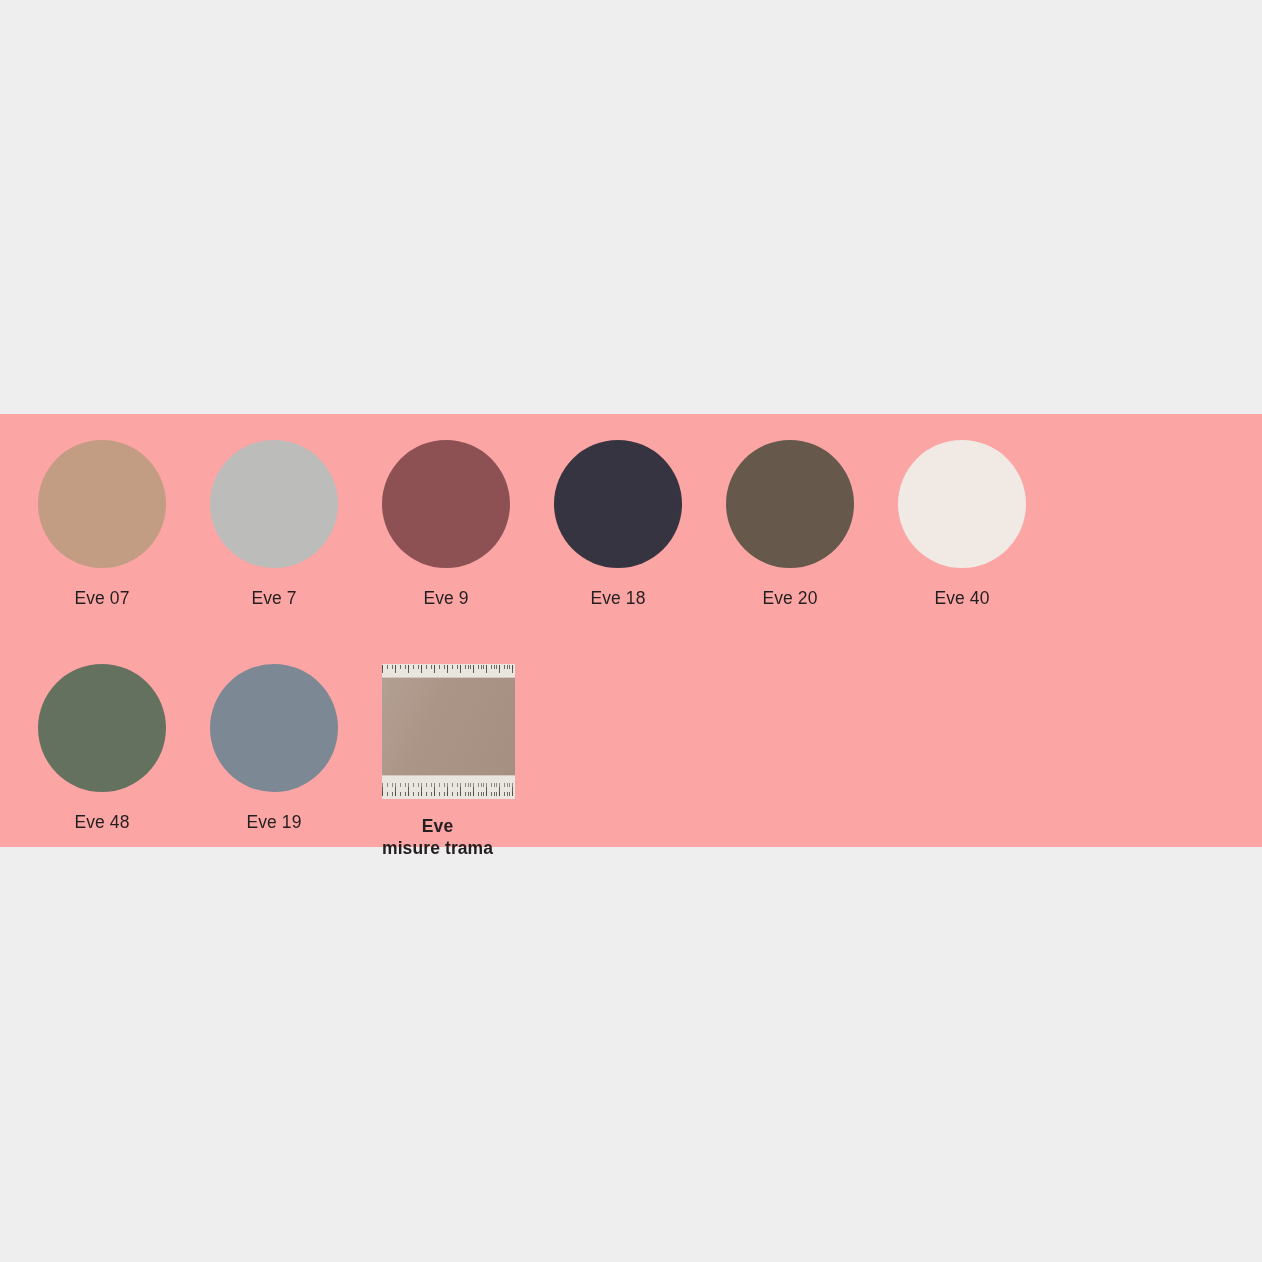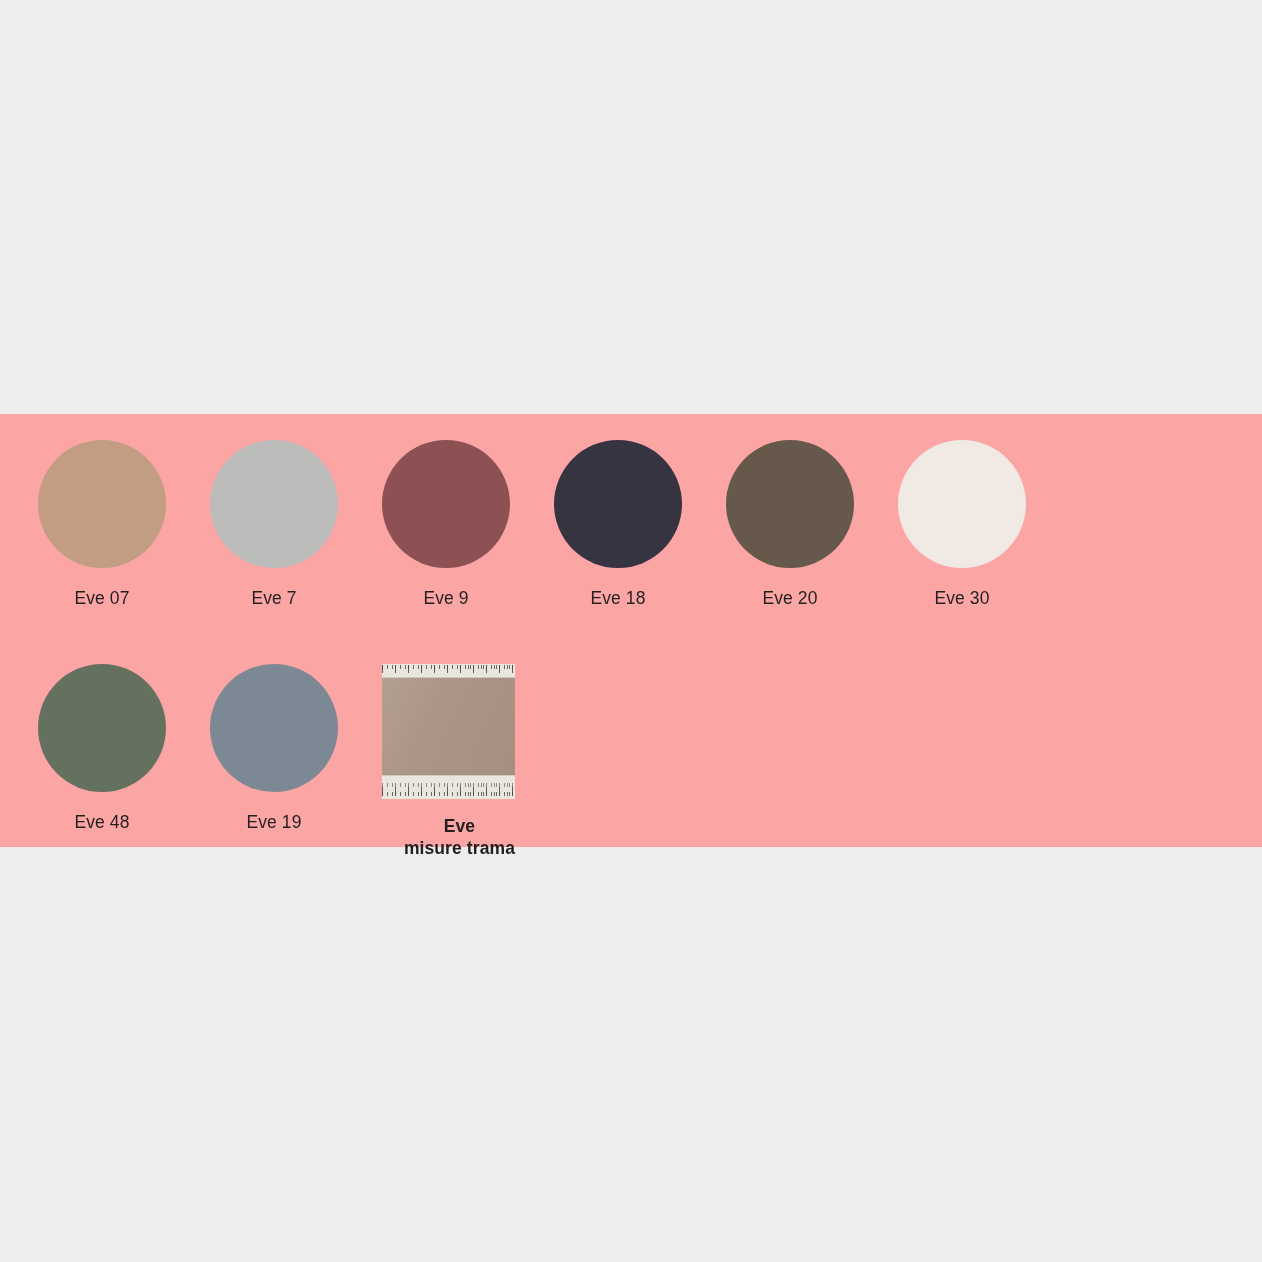--- a/index.html
+++ b/index.html
@@ -71,21 +71,21 @@
     letter-spacing: 0.1px;
     white-space: nowrap;
   }
 
   
   .fabric-cell {
     width: 133px;
     margin-right: 44px;
     display: flex;
     flex-direction: column;
-    align-items: flex-end;
+    align-items: flex-start;
   }
 
   .fabric-swatch {
     position: relative;
     width: 133px;
     height: 135px;
     overflow: hidden;
     background: #ffffff;
   }
 
@@ -190,21 +190,21 @@
           <span class="swatch-label">Eve 18</span>
         </div>
 
         <div class="swatch-cell">
           <span class="swatch-circle" style="background:#66584a"></span>
           <span class="swatch-label">Eve 20</span>
         </div>
 
         <div class="swatch-cell">
           <span class="swatch-circle" style="background:#f0e9e4"></span>
-          <span class="swatch-label">Eve 30</span>
+          <span class="swatch-label">Eve 40</span>
         </div>
 
       </div>
 
       <div class="swatch-row row-2">
 
 
         <div class="swatch-cell">
           <span class="swatch-circle" style="background:#65715f"></span>
           <span class="swatch-label">Eve 48</span>

